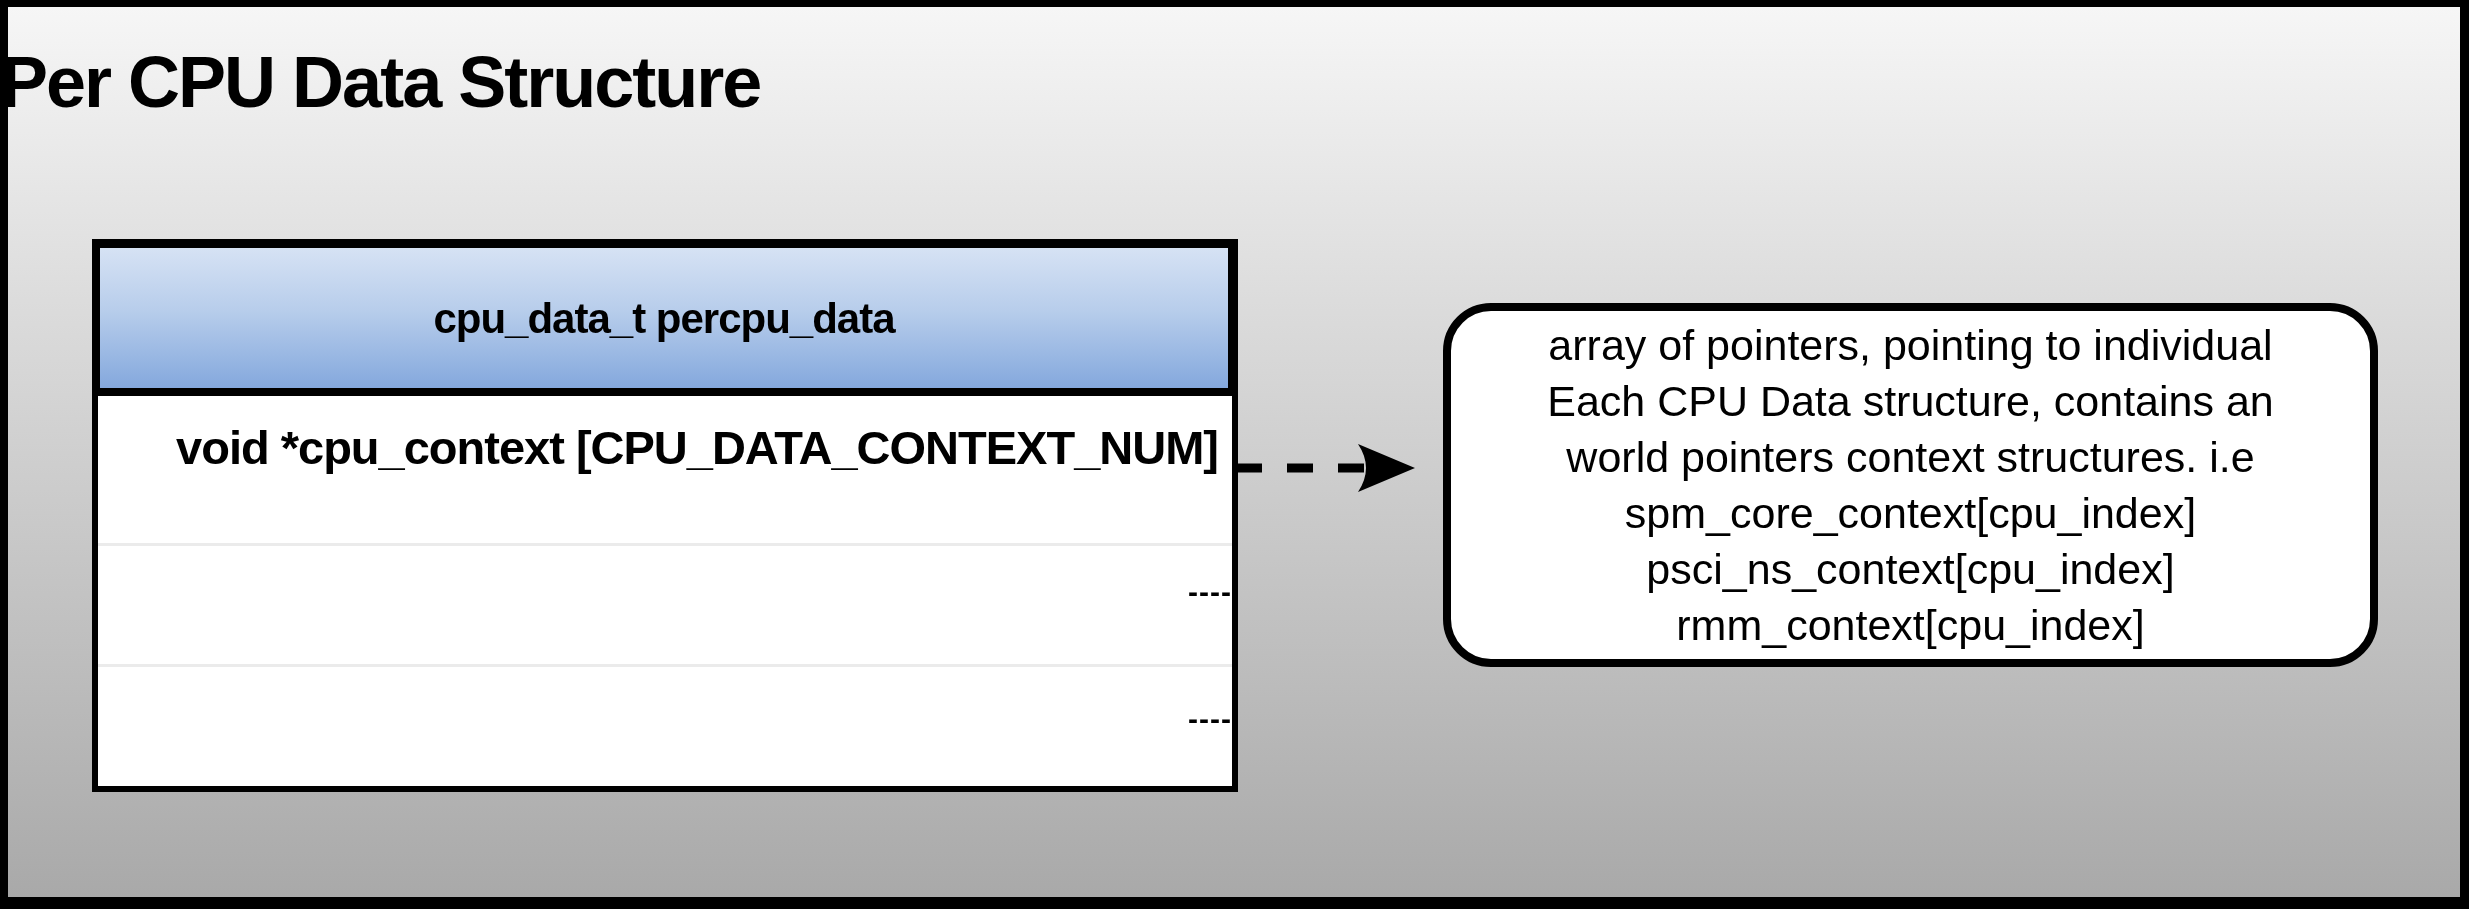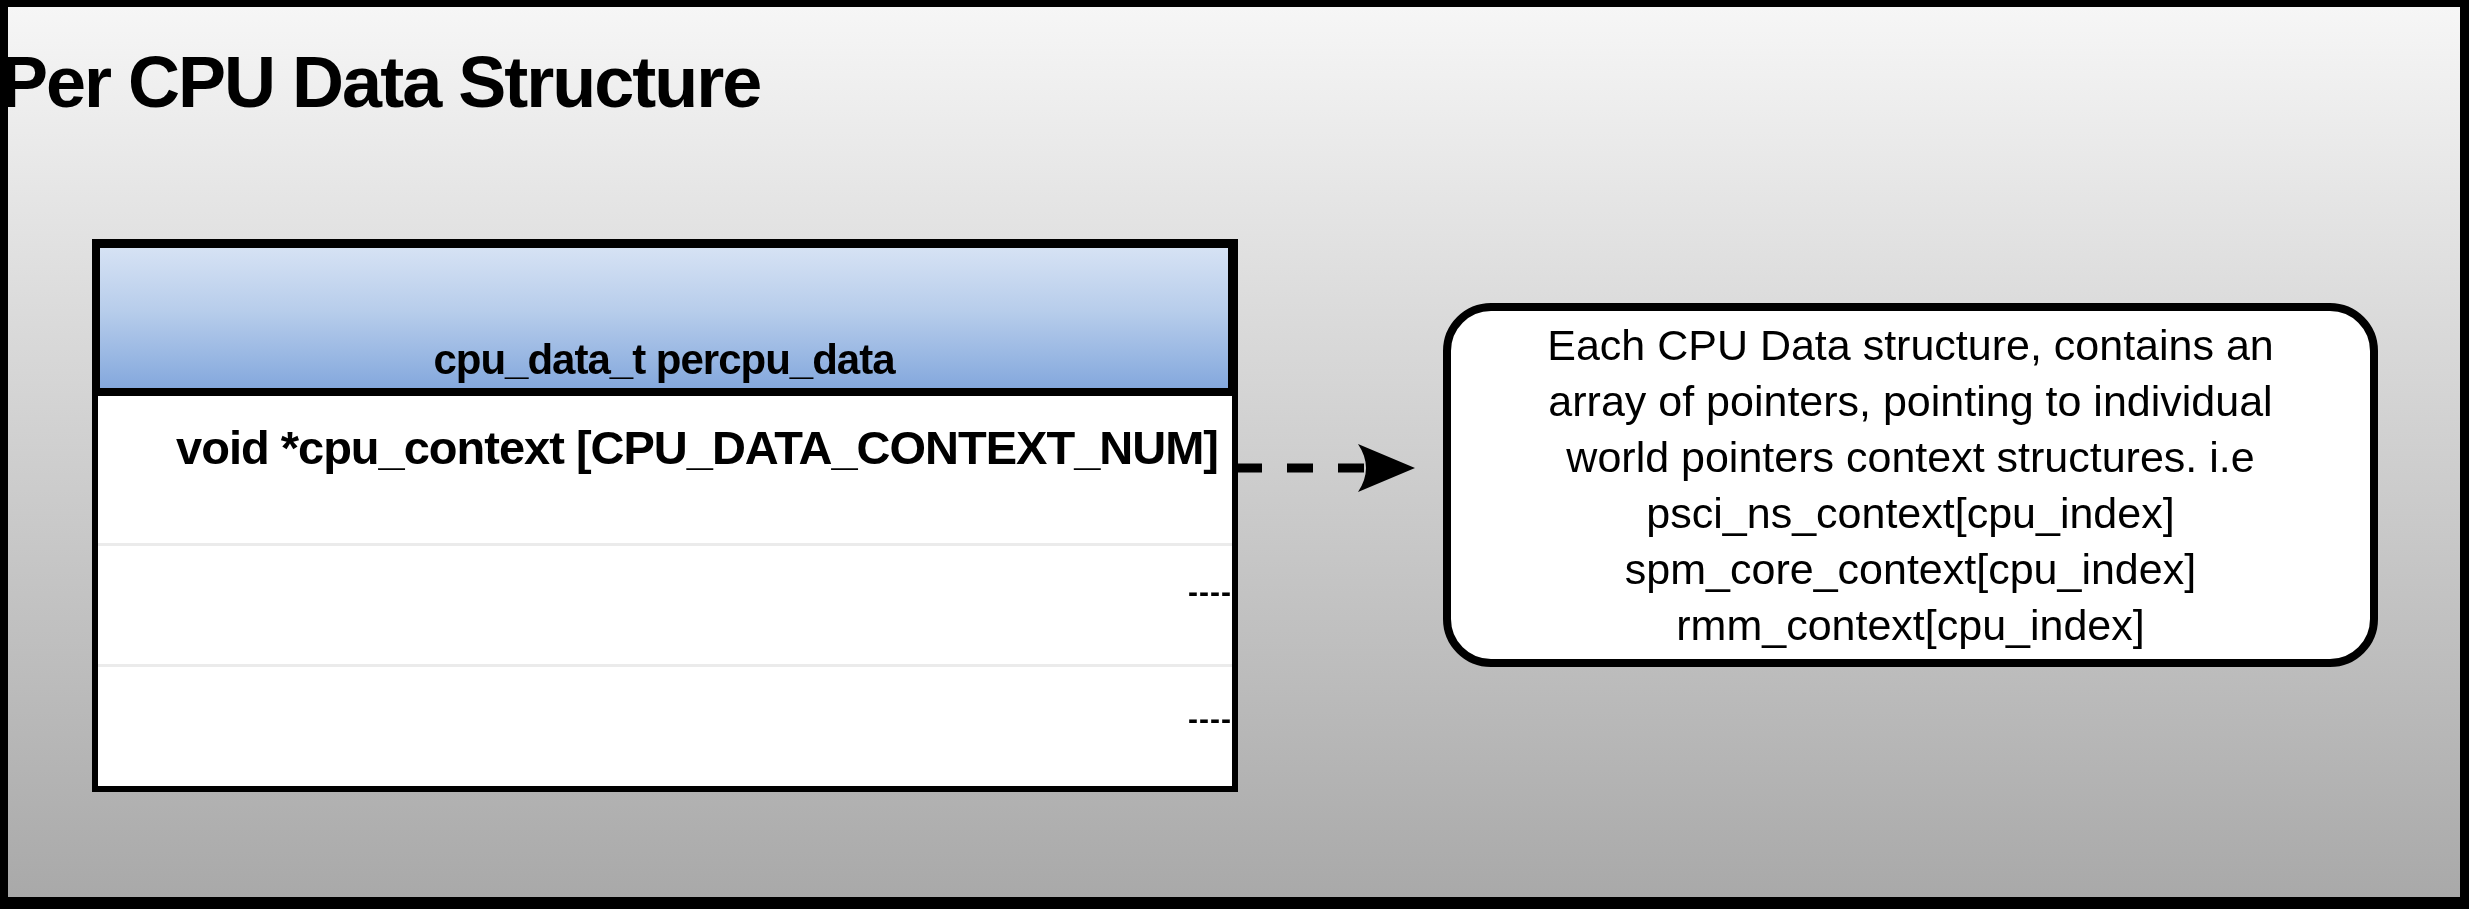--- a/index.html
+++ b/index.html
@@ -34,21 +34,21 @@
     position: absolute; left: 0; top: 0;
     width: 1146px; height: 157px;
     background: #000000;
     box-sizing: border-box;
     padding: 9px 10px 8px 8px;
   }
   .table-header-inner {
     width: 100%; height: 100%;
     background: linear-gradient(180deg, #d6e2f4 0%, #b7cdeb 45%, #84a8dd 100%);
     display: flex; flex-direction: column;
-    justify-content: flex-end; align-items: center;
+    justify-content: center; align-items: center;
   }
   .header-line {
     font-size: 42px; font-weight: bold; line-height: 57px;
     color: #000000; letter-spacing: -1px; white-space: nowrap;
   }
   .table-body {
     position: absolute; left: 0; top: 157px;
     width: 1146px; height: 396px;
     background: #ffffff;
     border: 6px solid #000000; border-top: none;
@@ -107,19 +107,19 @@
     <div class="row row-3">----</div>
   </div>
 </div>
 
 <svg class="arrow-svg" width="184" height="60" viewBox="0 0 184 60">
   <line x1="0" y1="30" x2="128" y2="30" stroke="#000000" stroke-width="9" stroke-dasharray="26 25"></line>
   <path d="M 179 30 L 122 6 Q 138 30 122 54 Z" fill="#000000"></path>
 </svg>
 
 <div class="callout">
+  <div class="callout-line">array of pointers, pointing to individual</div>
   <div class="callout-line">Each CPU Data structure, contains an</div>
-  <div class="callout-line">array of pointers, pointing to individual</div>
   <div class="callout-line">world pointers context structures. i.e</div>
+  <div class="callout-line">spm_core_context[cpu_index]</div>
   <div class="callout-line">psci_ns_context[cpu_index]</div>
-  <div class="callout-line">spm_core_context[cpu_index]</div>
   <div class="callout-line">rmm_context[cpu_index]</div>
 </div>
 
 </body></html>

